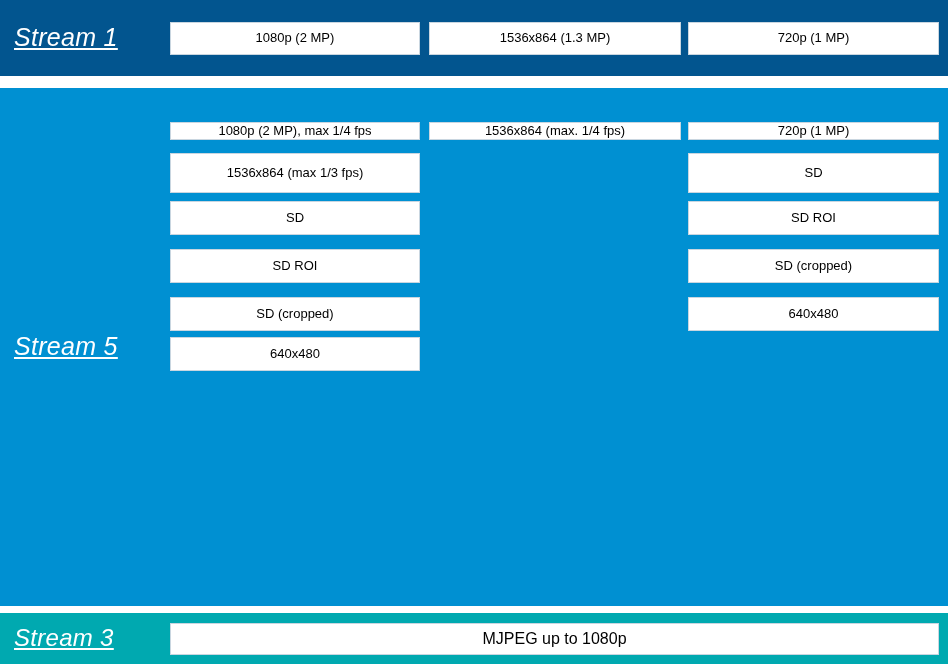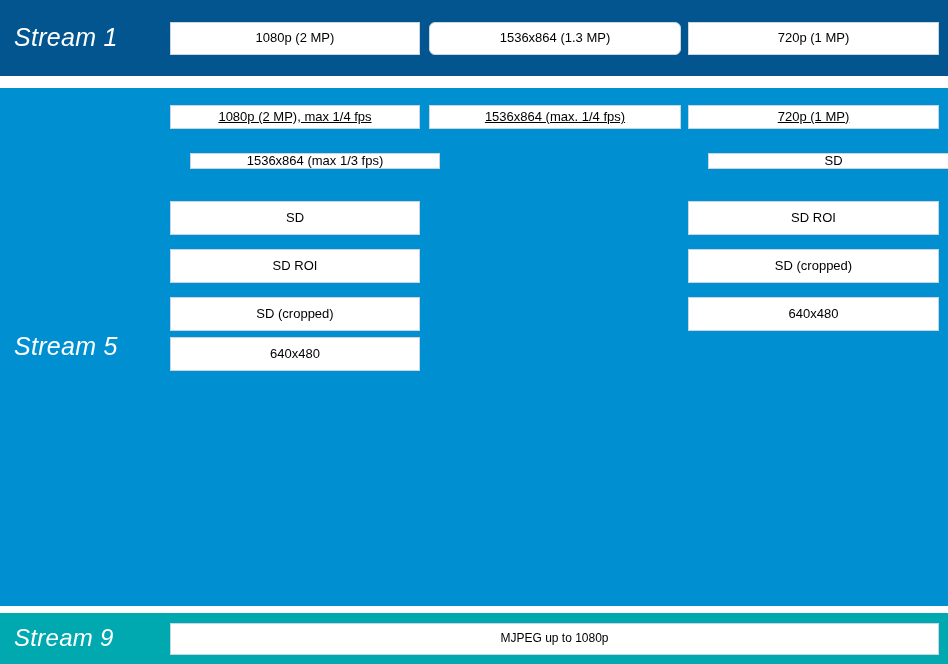--- a/index.html
+++ b/index.html
@@ -44,20 +44,21 @@
   .stream-label {
     position: absolute;
     color: #ffffff;
     font-style: italic;
     font-weight: normal;
     font-size: 25px;
     line-height: 1;
     letter-spacing: 0.3px;
     white-space: nowrap;
     user-select: none;
+    text-decoration: underline;
   }
   #label-stream1 { left: 14px; top: 25px; }
   #label-stream2 { left: 14px; top: 334px; }
   #label-stream3 { left: 14px; top: 626px; font-size: 24px; }
 
   .cell {
     position: absolute;
     background: #ffffff;
     border: 1px solid #c9d6e0;
     box-sizing: border-box;
@@ -68,41 +69,41 @@
     font-size: 13px;
     line-height: 1.1;
     text-align: center;
     white-space: nowrap;
     overflow: hidden;
   }
 
   
   .s1-cell { top: 22px; height: 33px; }
   #s1-c0 { left: 170px; width: 250px; }
-  #s1-c1 { left: 429px; width: 252px; border-radius: 6px; }
+  #s1-c1 { left: 429px; width: 252px; }
   #s1-c2 { left: 688px; width: 251px; }
 
   
   .s2-colA { left: 170px; width: 250px; }
   .s2-colB { left: 429px; width: 252px; }
   .s2-colC { left: 688px; width: 251px; }
-  .s2-r0 { top: 105px; height: 24px; text-decoration: underline; }
-  .s2-r1 { top: 153px; height: 16px; margin-left: 20px; }
+  .s2-r0 { top: 122px; height: 18px; }
+  .s2-r1 { top: 153px; height: 40px; }
   .s2-r2 { top: 201px; height: 34px; }
   .s2-r3 { top: 249px; height: 34px; }
   .s2-r4 { top: 297px; height: 34px; }
   .s2-r5 { top: 337px; height: 34px; }
 
   
   #s3-c0 {
     left: 170px;
     top: 623px;
     width: 769px;
     height: 32px;
-    font-size: 12px;
+    font-size: 16px;
   }
 </style>
 </head>
 <body>
 
 <div class="band" id="band-stream1"></div>
 
 <div class="stream-label" id="label-stream1">Stream 1</div>
 
 <div class="cell s1-cell" id="s1-c0">1080p (2 MP)</div>
@@ -123,15 +124,15 @@
 <div class="cell s2-colB s2-r0">1536x864 (max. 1/4 fps)</div>
 
 <div class="cell s2-colC s2-r0">720p (1 MP)</div>
 <div class="cell s2-colC s2-r1">SD</div>
 <div class="cell s2-colC s2-r2">SD ROI</div>
 <div class="cell s2-colC s2-r3">SD (cropped)</div>
 <div class="cell s2-colC s2-r4">640x480</div>
 
 <div class="band" id="band-stream3"></div>
 
-<div class="stream-label" id="label-stream3">Stream 9</div>
+<div class="stream-label" id="label-stream3">Stream 3</div>
 
 <div class="cell" id="s3-c0">MJPEG up to 1080p</div>
 
 </body></html>

